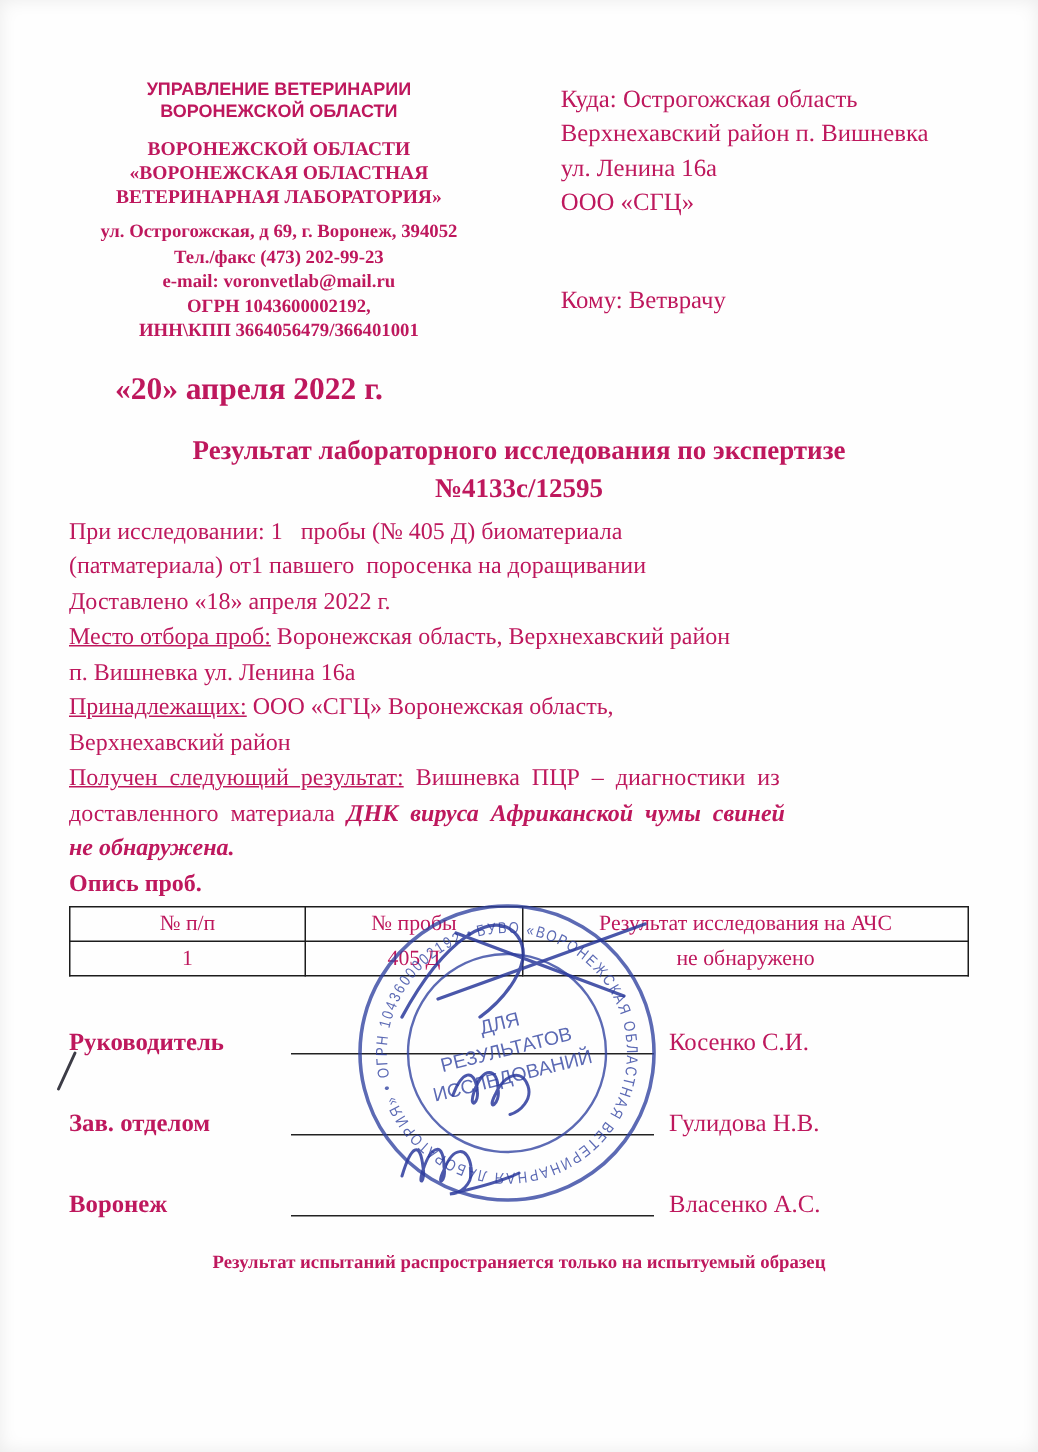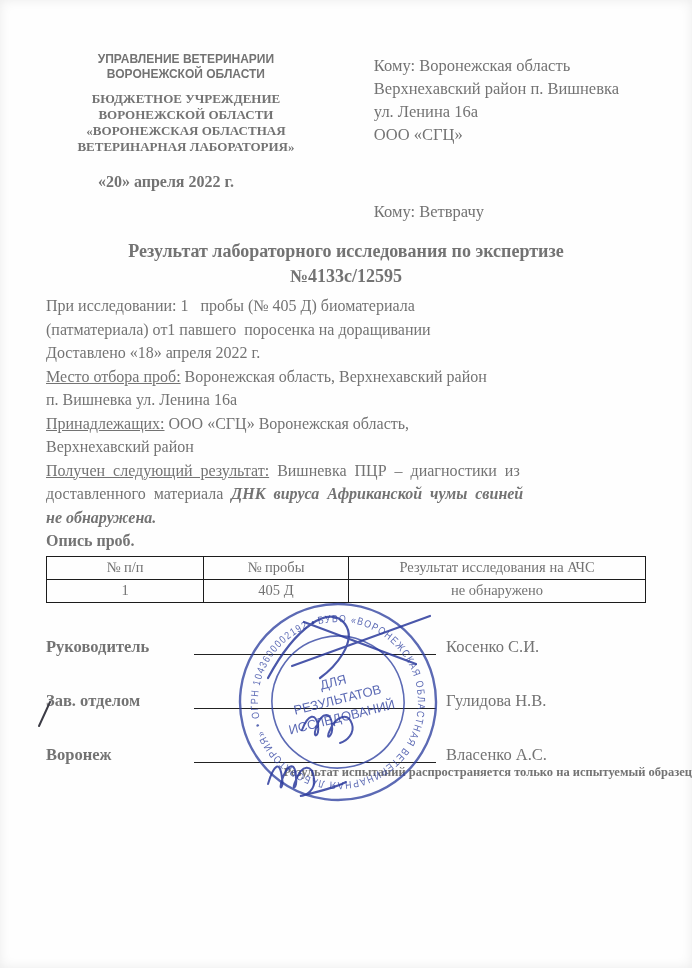--- a/index.html
+++ b/index.html
@@ -1,76 +1,82 @@
 <!DOCTYPE html>
 <html><head>
 <meta charset="utf-8">
 <style>
   html,body{margin:0;padding:0;}
   body{background:#e8e8e8;}
   .page{
     width:692px;height:968px;background:#fefefe;margin:0 auto;position:relative;
-    font-family:"Liberation Serif",serif;color:#737373;overflow:hidden;
+    font-family:"Liberation Serif",serif;color:#be185d;overflow:hidden;
     box-shadow:inset 0 0 12px rgba(0,0,0,.08);
   }
   
   .header{display:flex;padding:52px 36px 0 40px;}
   .lh{width:300px;text-align:center;}
   .lh-top{font-family:"Liberation Sans",sans-serif;font-weight:bold;font-size:12px;line-height:15px;}
   .lh-org{font-weight:bold;font-size:13px;line-height:16px;margin-top:9px;}
   .lh-addr{font-weight:bold;font-size:12.5px;line-height:16.5px;margin-top:7px;}
-  .lh-date{font-weight:bold;font-size:16px;margin-top:18px;text-align:center;padding-right:40px;}
+  .lh-date{font-weight:bold;font-size:21px;margin-top:18px;text-align:center;padding-right:40px;}
   .recipient{margin-left:42px;padding-top:2px;font-size:16.5px;line-height:23px;width:290px;}
-  .recipient .attn{margin-top:54px;}
+  .recipient .attn{margin-top:42px;}
   
   .doc-title{text-align:center;font-weight:bold;font-size:18px;line-height:25px;margin-top:16px;}
   
   .body-text{padding:5px 42px 0 46px;font-size:16px;line-height:23.5px;}
   .bline{white-space:pre-wrap;}
   .u{text-decoration:underline;}
   .bi{font-weight:bold;font-style:italic;}
   .b{font-weight:bold;}
   .wsp{word-spacing:4px;}
   
   table.samples{border-collapse:collapse;margin:3px 0 0 46px;width:600px;
     font-size:14.5px;padding-left:32px;}
   table.samples td{border:1.6px solid #1c1c1c;text-align:center;padding:1px 4px;height:20px;}
   td.c1{width:148px;} td.c2{width:136px;}
   
   .sig-row{display:flex;align-items:flex-end;padding:0 0 0 46px;margin-top:31px;font-size:16.5px;}
   .sig-role{width:148px;font-weight:bold;}
   .sig-line{width:242px;border-bottom:1.6px solid #222;height:20px;margin:0 10px 2px 0;}
   .sig-name{padding-bottom:0;}
   
-  .footnote{text-align:right;font-weight:bold;font-size:12.5px;margin-top:0;}
+  .footnote{text-align:center;font-weight:bold;font-size:12.5px;margin-top:21px;}
   
   .overlay{position:absolute;left:0;top:560px;width:692px;height:290px;pointer-events:none;}
 </style>
 </head>
 <body>
 
 <div class="page">
 
   <div class="header">
     <div class="lh">
       <div class="lh-top">
         <div>УПРАВЛЕНИЕ ВЕТЕРИНАРИИ</div>
         <div>ВОРОНЕЖСКОЙ ОБЛАСТИ</div>
       </div>
       <div class="lh-org">
-        <div>БЮДЖЕТНОЕ УЧРЕЖДЕНИЕ</div>
         <div>ВОРОНЕЖСКОЙ ОБЛАСТИ</div>
         <div>«ВОРОНЕЖСКАЯ ОБЛАСТНАЯ</div>
         <div>ВЕТЕРИНАРНАЯ ЛАБОРАТОРИЯ»</div>
+      </div>
+      <div class="lh-addr">
+        <div>ул. Острогожская, д 69, г. Воронеж, 394052</div>
+        <div>Тел./факс  (473) 202-99-23</div>
+        <div>e-mail: voronvetlab@mail.ru</div>
+        <div>ОГРН 1043600002192,</div>
+        <div>ИНН\КПП 3664056479/366401001</div>
       </div>
       <div class="lh-date">«20» апреля 2022 г.</div>
     </div>
 
     <div class="recipient">
-      <div>Кому: Воронежская область</div>
+      <div>Куда: Острогожская область</div>
       <div>Верхнехавский  район п. Вишневка</div>
       <div>ул. Ленина 16а</div>
       <div>ООО «СГЦ»</div>
       <div class="attn">Кому: Ветврачу</div>
     </div>
   </div>
 
   <div class="doc-title">
     <div>Результат лабораторного исследования по экспертизе</div>
     <div>№4133с/12595</div>

